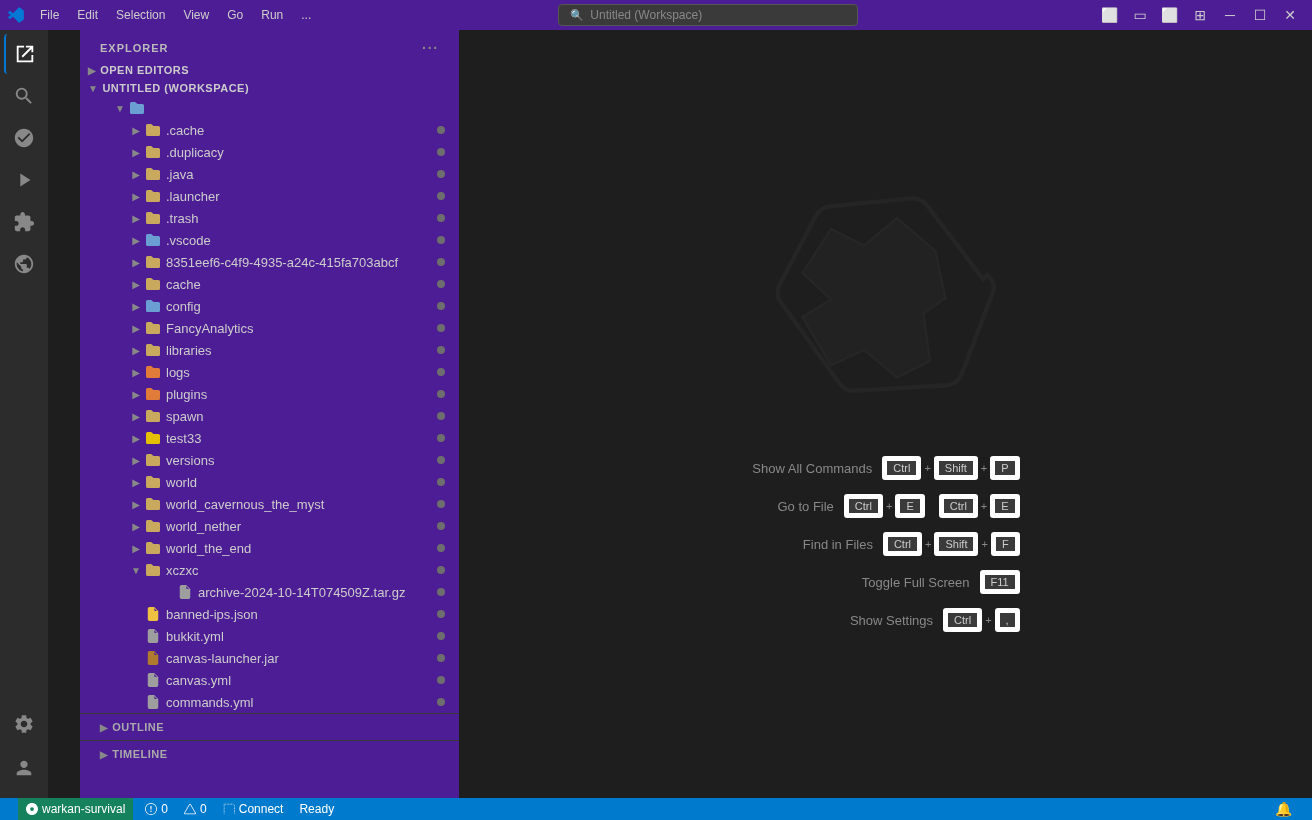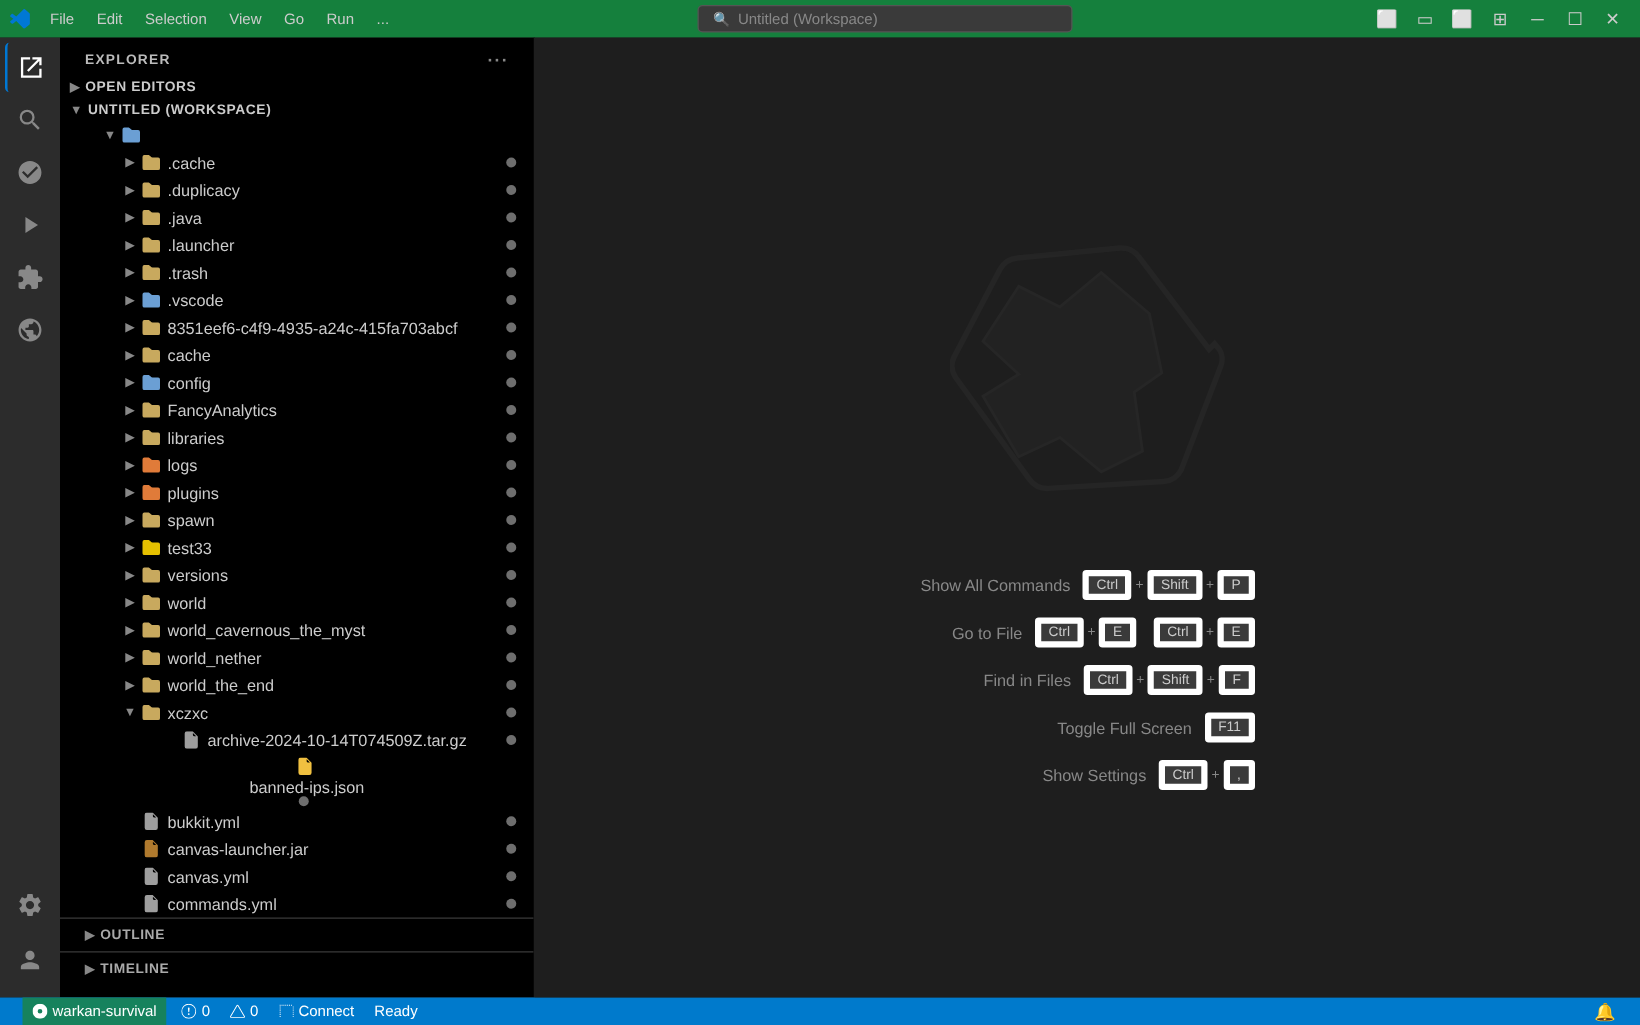--- a/index.html
+++ b/index.html
@@ -11,21 +11,21 @@
       font-family: 'Segoe UI', Tahoma, Geneva, Verdana, sans-serif;
       font-size: 13px;
       overflow: hidden;
       display: flex;
       flex-direction: column;
     }
 
     
     .title-bar {
       height: 30px;
-      background: #15803d;
+      background: #4c1d95;
       display: flex;
       align-items: center;
       padding: 0 8px;
       gap: 8px;
       flex-shrink: 0;
     }
     .title-bar-logo {
       width: 16px;
       height: 16px;
       flex-shrink: 0;
@@ -110,26 +110,27 @@
       display: flex;
       flex-direction: column;
       align-items: center;
       padding-bottom: 8px;
       gap: 2px;
     }
 
     
     .sidebar {
       width: 380px;
-      background: #000000;
+      background: #4c1d95;
       display: flex;
       flex-direction: column;
       overflow: hidden;
       flex-shrink: 0;
       border-right: 1px solid #1e1e1e;
+      margin-left: 32px;
     }
     .sidebar-header {
       padding: 10px 20px 5px;
       font-size: 11px;
       font-weight: 700;
       color: #bbbbbb;
       letter-spacing: 1px;
       text-transform: uppercase;
       display: flex;
       justify-content: space-between;
@@ -700,21 +701,21 @@
         <span class="item-chevron"></span>
         <span class="item-icon" style="color:#9e9e9e;">
           <svg width="14" height="14" viewBox="0 0 16 16" fill="currentColor">
               <path d="M9.293 0H4a2 2 0 0 0-2 2v12a2 2 0 0 0 2 2h8a2 2 0 0 0 2-2V4.707L9.293 0zM9.5 3.5v-2l3 3h-2a1 1 0 0 1-1-1z"></path>
             </svg>
         </span>
         <span class="item-label">archive-2024-10-14T074509Z.tar.gz</span>
         <span class="item-badge"></span>
       </div>
 
-      <div class="tree-item" style="padding-left:24px;flex-direction:column;">
+      <div class="tree-item" style="padding-left:24px;">
         <span class="indent" style="width:24px;"></span>
         <span class="item-chevron"></span>
         <span class="item-icon file-icon-json">
           <svg width="14" height="14" viewBox="0 0 16 16" fill="currentColor">
               <path d="M9.293 0H4a2 2 0 0 0-2 2v12a2 2 0 0 0 2 2h8a2 2 0 0 0 2-2V4.707L9.293 0zM9.5 3.5v-2l3 3h-2a1 1 0 0 1-1-1z"></path>
             </svg>
         </span>
         <span class="item-label">banned-ips.json</span>
         <span class="item-badge"></span>
       </div>

